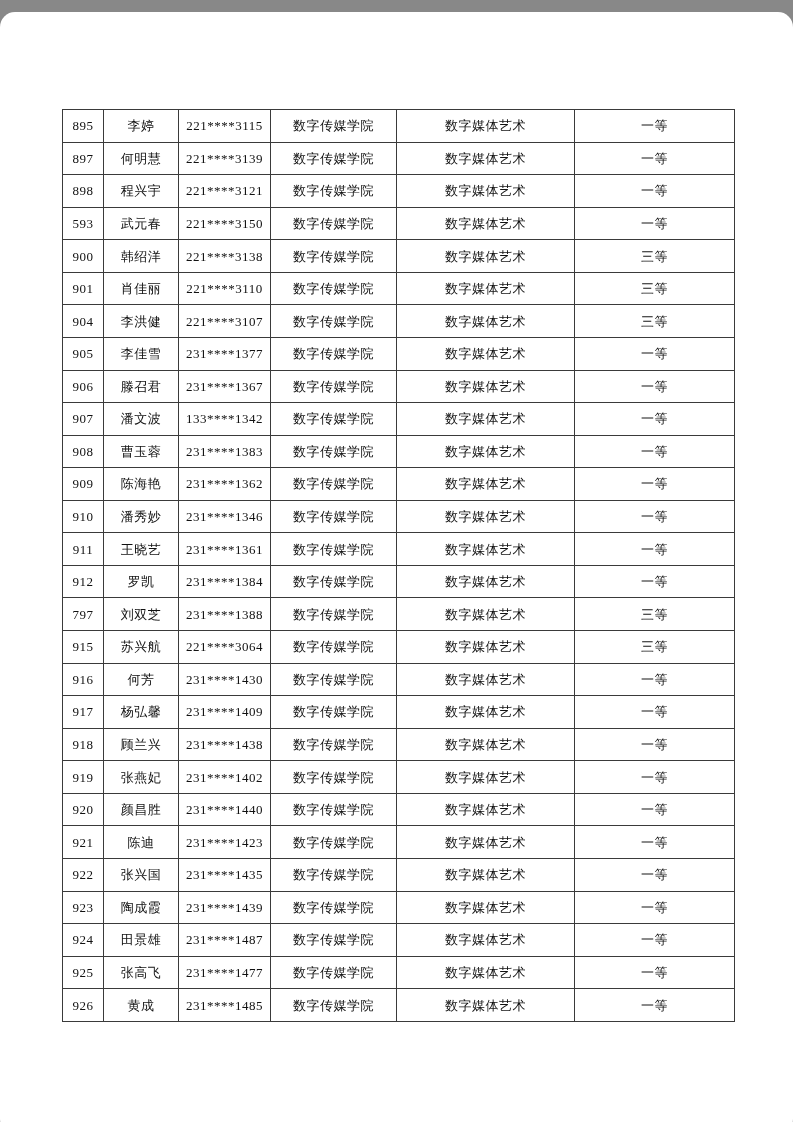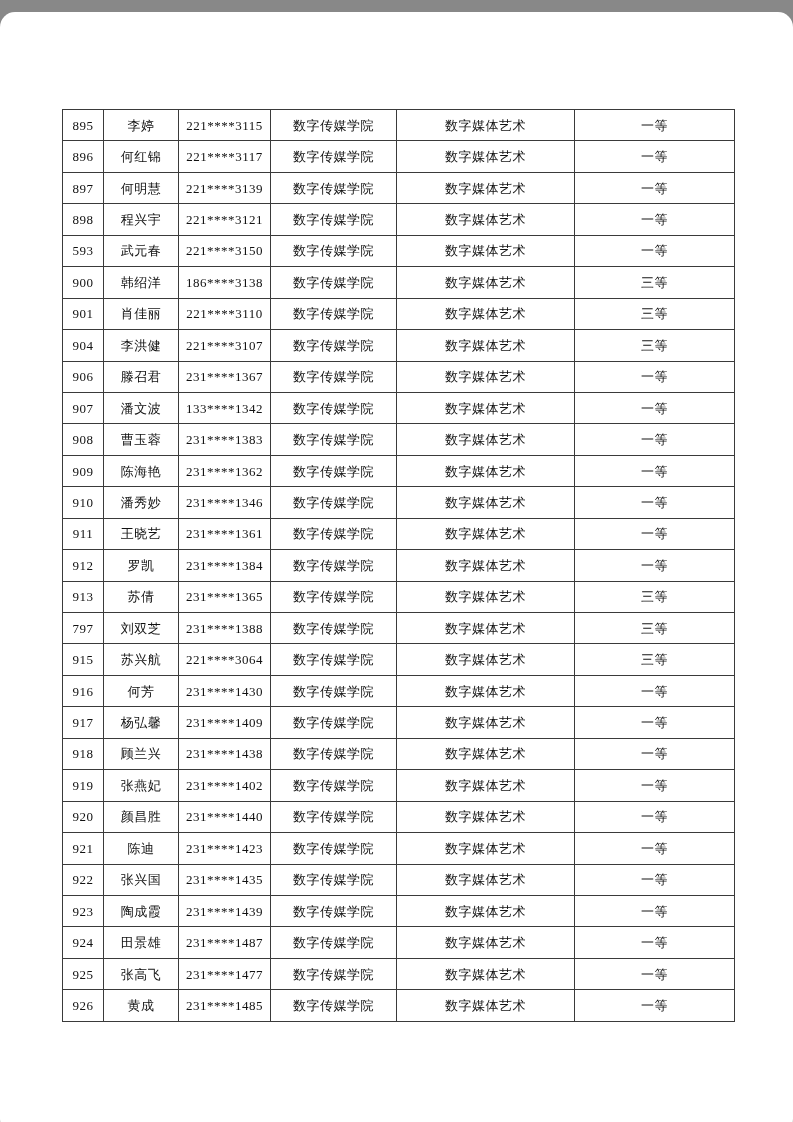--- a/index.html
+++ b/index.html
@@ -59,28 +59,20 @@
     <tbody>
         <tr>
     <td>895</td>
     <td>李婷</td>
     <td>221****3115</td>
     <td>数字传媒学院</td>
     <td>数字媒体艺术</td>
     <td>一等</td>
   </tr>
         <tr>
-    <td>896</td>
-    <td>何红锦</td>
-    <td>221****3117</td>
-    <td>数字传媒学院</td>
-    <td>数字媒体艺术</td>
-    <td>一等</td>
-  </tr>
-        <tr>
     <td>897</td>
     <td>何明慧</td>
     <td>221****3139</td>
     <td>数字传媒学院</td>
     <td>数字媒体艺术</td>
     <td>一等</td>
   </tr>
         <tr>
     <td>898</td>
     <td>程兴宇</td>
@@ -93,21 +85,21 @@
     <td>593</td>
     <td>武元春</td>
     <td>221****3150</td>
     <td>数字传媒学院</td>
     <td>数字媒体艺术</td>
     <td>一等</td>
   </tr>
         <tr>
     <td>900</td>
     <td>韩绍洋</td>
-    <td>186****3138</td>
+    <td>221****3138</td>
     <td>数字传媒学院</td>
     <td>数字媒体艺术</td>
     <td>三等</td>
   </tr>
         <tr>
     <td>901</td>
     <td>肖佳丽</td>
     <td>221****3110</td>
     <td>数字传媒学院</td>
     <td>数字媒体艺术</td>
@@ -115,20 +107,28 @@
   </tr>
         <tr>
     <td>904</td>
     <td>李洪健</td>
     <td>221****3107</td>
     <td>数字传媒学院</td>
     <td>数字媒体艺术</td>
     <td>三等</td>
   </tr>
         <tr>
+    <td>905</td>
+    <td>李佳雪</td>
+    <td>231****1377</td>
+    <td>数字传媒学院</td>
+    <td>数字媒体艺术</td>
+    <td>一等</td>
+  </tr>
+        <tr>
     <td>906</td>
     <td>滕召君</td>
     <td>231****1367</td>
     <td>数字传媒学院</td>
     <td>数字媒体艺术</td>
     <td>一等</td>
   </tr>
         <tr>
     <td>907</td>
     <td>潘文波</td>
@@ -169,28 +169,20 @@
     <td>数字媒体艺术</td>
     <td>一等</td>
   </tr>
         <tr>
     <td>912</td>
     <td>罗凯</td>
     <td>231****1384</td>
     <td>数字传媒学院</td>
     <td>数字媒体艺术</td>
     <td>一等</td>
-  </tr>
-        <tr>
-    <td>913</td>
-    <td>苏倩</td>
-    <td>231****1365</td>
-    <td>数字传媒学院</td>
-    <td>数字媒体艺术</td>
-    <td>三等</td>
   </tr>
         <tr>
     <td>797</td>
     <td>刘双芝</td>
     <td>231****1388</td>
     <td>数字传媒学院</td>
     <td>数字媒体艺术</td>
     <td>三等</td>
   </tr>
         <tr>

